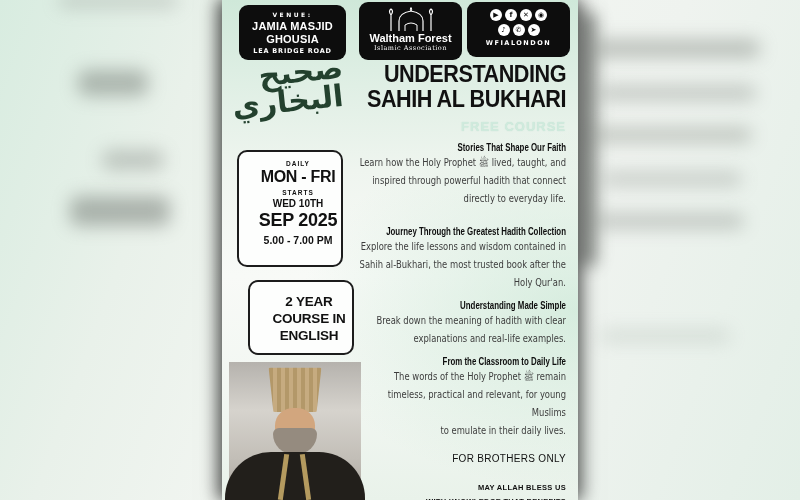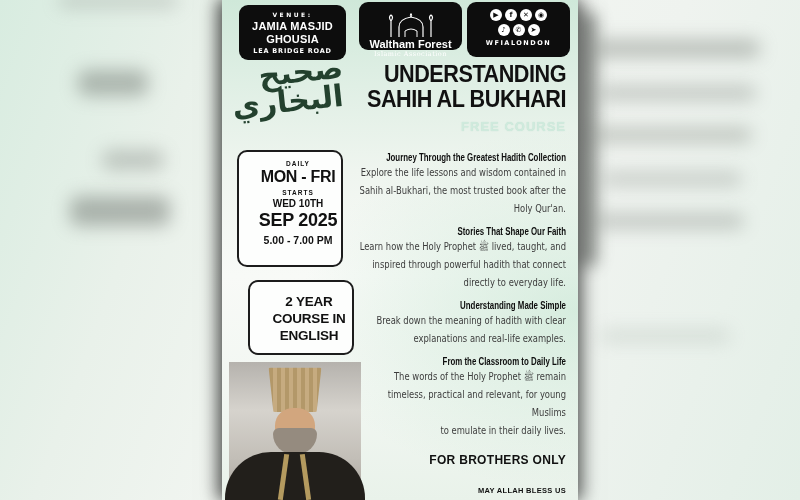--- a/index.html
+++ b/index.html
@@ -35,21 +35,21 @@
   }
 
   
   .blackbox { position:absolute; background:#0d0d0d; border-radius:9px; color:#fff; text-align:center; }
   .venue-box { left:17px; top:5px; width:107px; height:55px; padding-top:6px; }
   .venue-label { font-size:6px; letter-spacing:2.5px; font-weight:bold; }
   .venue-name  { font-size:11px; font-weight:bold; line-height:1.15; letter-spacing:.2px; margin-top:2px;
                  font-family:"Liberation Sans", sans-serif; }
   .venue-road  { font-size:6.5px; font-weight:bold; letter-spacing:.8px; margin-top:2px; }
 
-  .org-box { left:137px; top:2px; width:103px; height:48px; padding-top:11px; }
+  .org-box { left:137px; top:2px; width:103px; height:58px; padding-top:5px; }
   .org-name { font-size:11px; font-weight:bold; font-family:"Liberation Sans", sans-serif; margin-top:1px; }
   .org-sub  { font-size:6.5px; font-family:"DejaVu Serif", serif; letter-spacing:.5px; }
 
   .social-box { left:245px; top:2px; width:103px; height:55px; padding-top:7px; }
   .icon-row { display:flex; justify-content:center; gap:3px; margin-bottom:3px; }
   .sicon { width:12px; height:12px; border-radius:50%; background:#fff; color:#0d0d0d;
            font-size:7px; font-weight:bold; line-height:12px; text-align:center; display:inline-block; }
   .social-handle { font-size:6.5px; font-weight:bold; letter-spacing:1.5px; margin-top:1px;text-align:center; }
 
   
@@ -99,21 +99,21 @@
            letter-spacing:-.5px; transform:scaleX(.94); transform-origin:100% 0; }
   .free-course { font-size:13px; font-weight:800; letter-spacing:1px; color:#cfeadd; margin-top:7px;
                  font-family:"Liberation Sans", sans-serif; text-shadow:0 0 1px rgba(160,210,185,.6); }
   .section { margin-top:7px; }
   .first-section { margin-top:17px; }
   .sec-head { display:block; font-weight:800; font-size:10.5px; color:#0e0e0e; width:287px; margin-left:-73px;
               transform:scaleX(.75); transform-origin:100% 50%; white-space:nowrap;
               font-family:"Liberation Sans", sans-serif; }
   .sec-body { font-size:10px; color:#3d3d3d; line-height:1.8; white-space:pre-line; width:254px; margin-left:-40px;
               transform:scaleX(.84); transform-origin:100% 0; margin-top:1px; }
-  .brothers { font-size:12px; font-weight:700; margin-top:13px; letter-spacing:.3px;
+  .brothers { font-size:10px; font-weight:400; margin-top:13px; letter-spacing:.3px;
               font-family:"Liberation Sans", sans-serif; }
   .dua { font-size:7.5px; font-weight:800; margin-top:17px; line-height:1.9; letter-spacing:.3px;
          font-family:"Liberation Sans", sans-serif; white-space:pre-line; }
 
   svg { display:block; margin:0 auto; }
 </style>
 </head>
 <body>
 
 <div class="bgblob bg-left-1"></div>
@@ -191,35 +191,35 @@
     <div class="robe"></div>
     <div class="trim-l"></div>
     <div class="trim-r"></div>
   </div>
 
   <div class="right-col">
     <div class="title">UNDERSTANDING</div>
     <div class="title">SAHIH AL BUKHARI</div>
     <div class="free-course">FREE COURSE</div>
 
+    <div class="section">
+      <span class="sec-head">Stories That Shape Our Faith</span>
+      <div class="sec-body">Learn how the Holy Prophet ﷺ lived, taught, and
+inspired through powerful hadith that connect
+directly to everyday life.</div>
+    </div>
+
     <div class="section first-section">
       <span class="sec-head">Journey Through the Greatest Hadith Collection</span>
       <div class="sec-body">Explore the life lessons and wisdom contained in
 Sahih al-Bukhari, the most trusted book after the
 Holy Qur'an.</div>
     </div>
 
     <div class="section">
-      <span class="sec-head">Stories That Shape Our Faith</span>
-      <div class="sec-body">Learn how the Holy Prophet ﷺ lived, taught, and
-inspired through powerful hadith that connect
-directly to everyday life.</div>
-    </div>
-
-    <div class="section">
       <span class="sec-head">Understanding Made Simple</span>
       <div class="sec-body">Break down the meaning of hadith with clear
 explanations and real-life examples.</div>
     </div>
 
     <div class="section">
       <span class="sec-head">From the Classroom to Daily Life</span>
       <div class="sec-body">The words of the Holy Prophet ﷺ remain
 timeless, practical and relevant, for young Muslims
 to emulate in their daily lives.</div>

